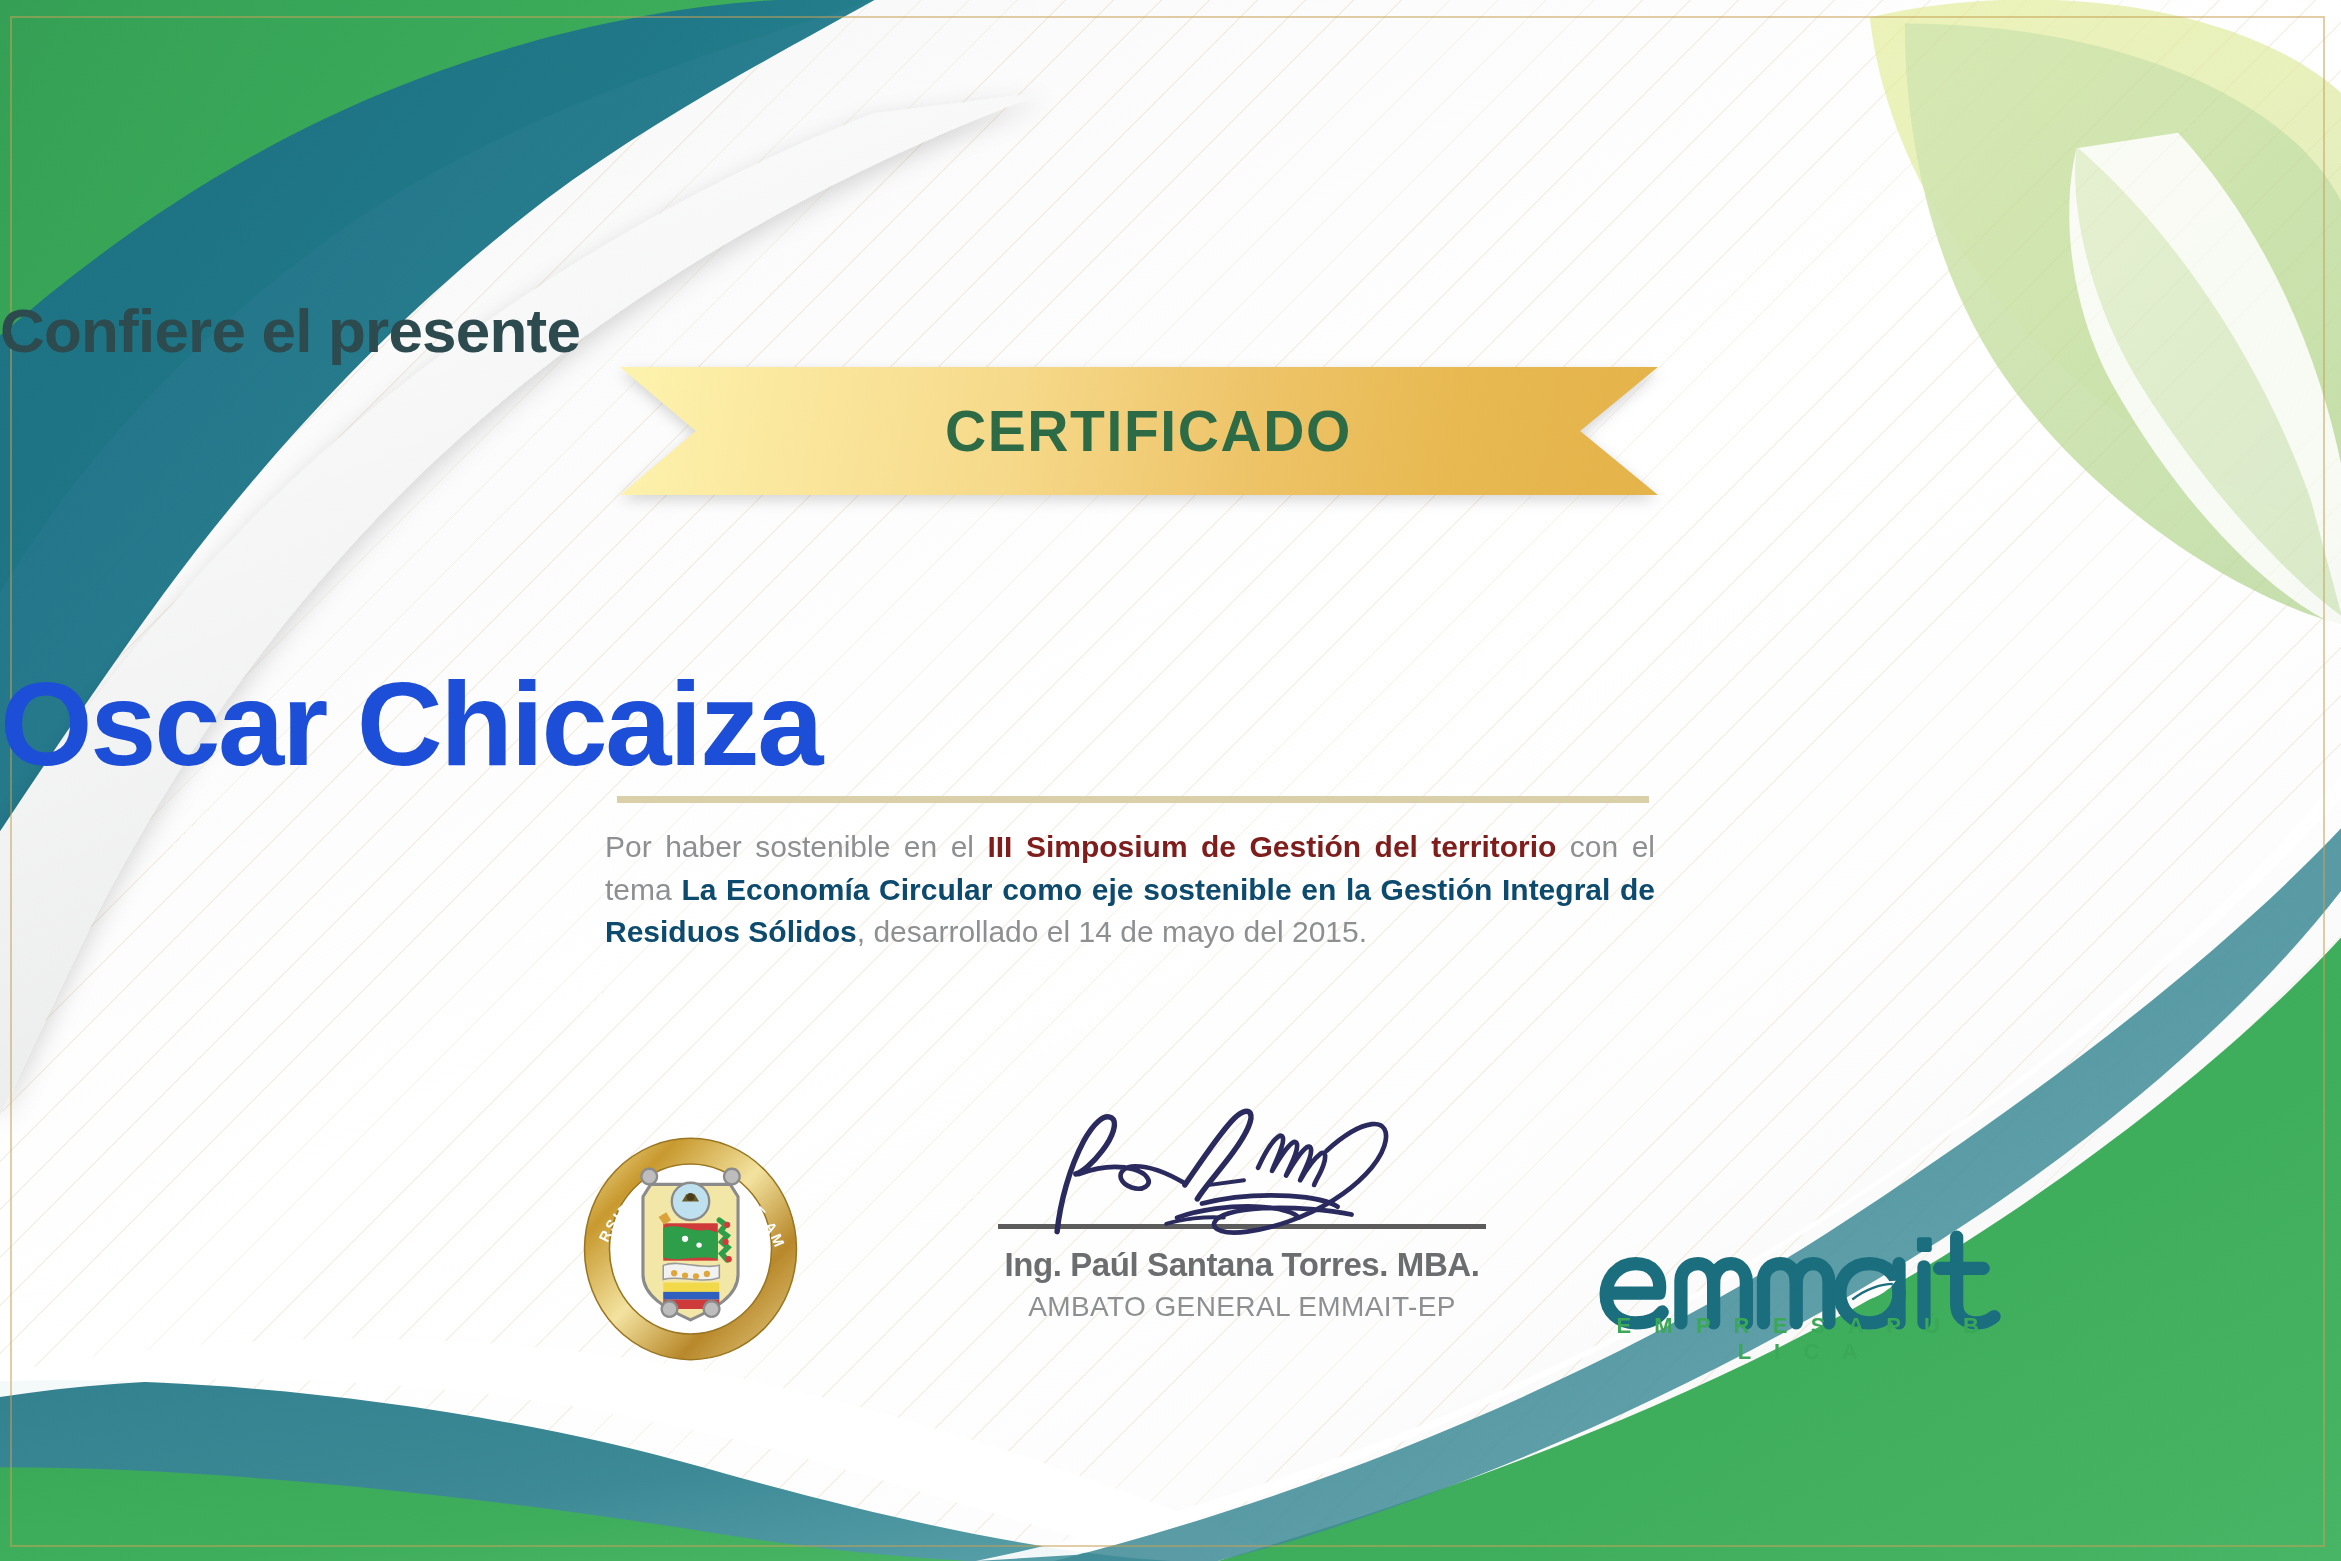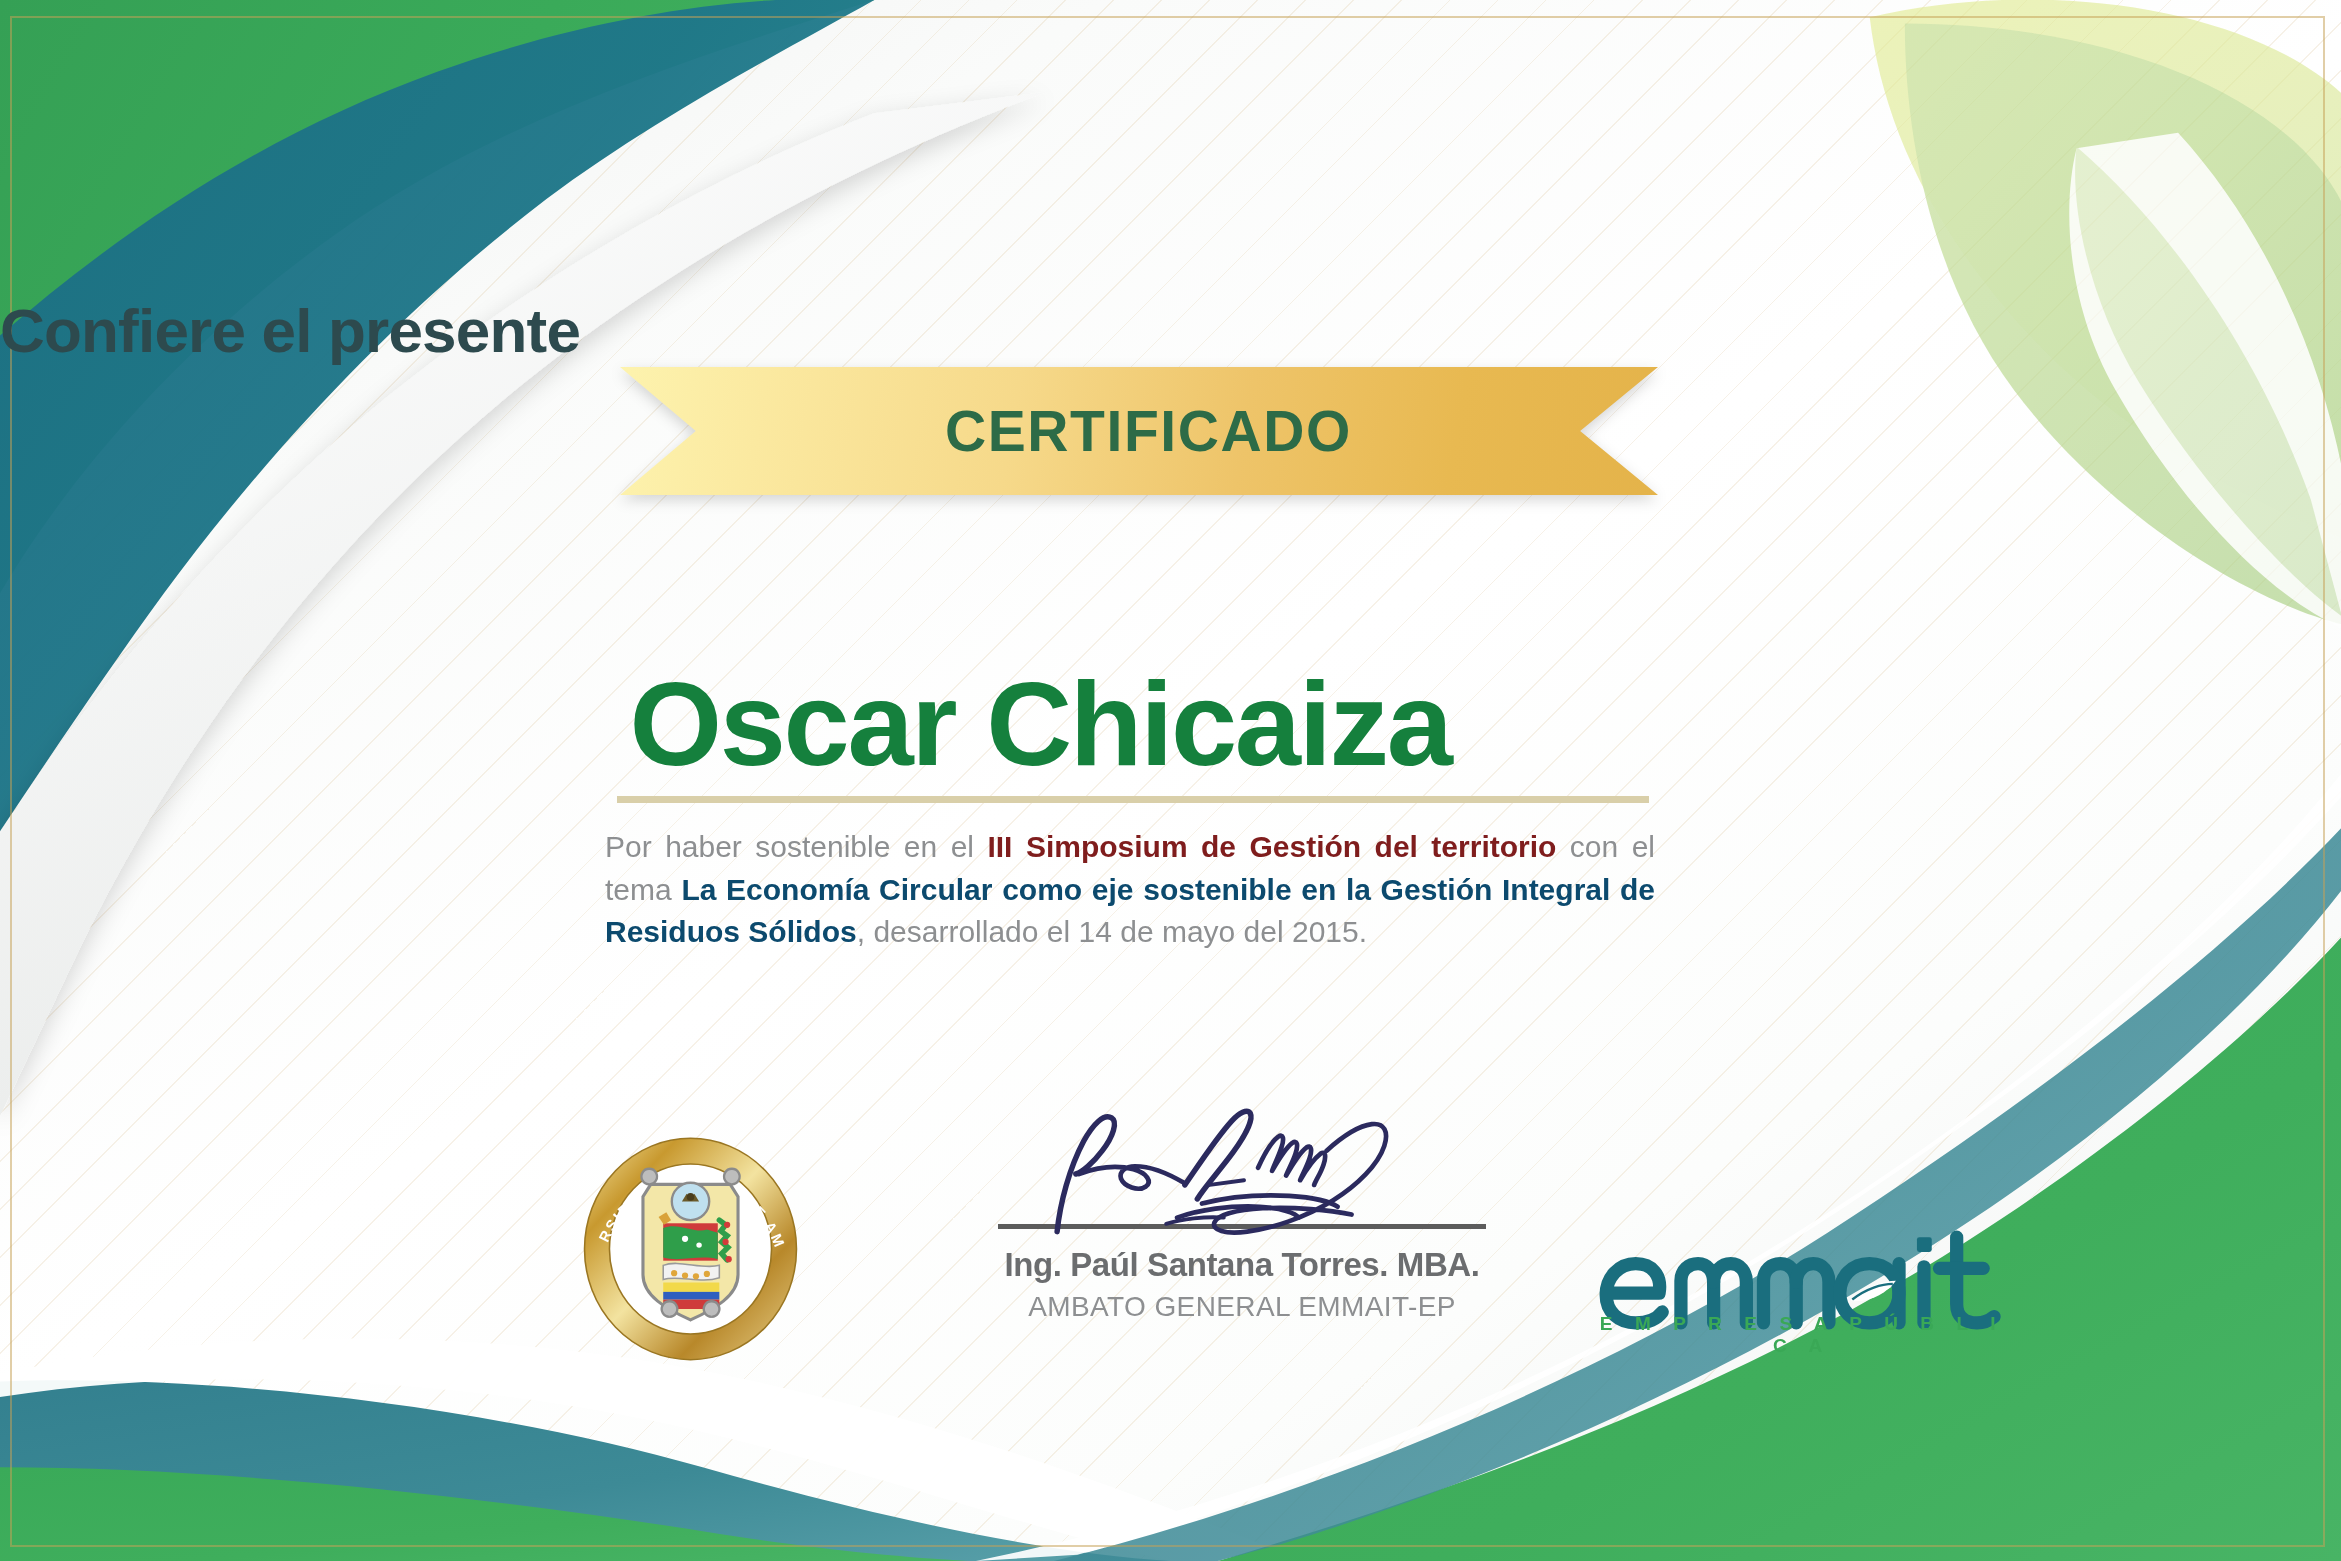--- a/index.html
+++ b/index.html
@@ -69,23 +69,22 @@
     width:1038px; height:128px;
     display:flex; align-items:center; justify-content:center;
     font-size:57px; font-weight:700; letter-spacing:1.6px;
     color:#2d6b47;
     padding-left:19px;
   }
 
   
   .name {
     position:absolute; top:664px; left:0; width:2080px;
-    text-align:center;
     font-size:119px; font-weight:700; letter-spacing:-2.3px;
-    color:#15803d;
+    color:#1d4ed8;
     line-height:1;
   }
   .name-rule {
     position:absolute; top:796px; left:617px;
     width:1032px; height:7px;
     background:#d9cfa9;
   }
 
   
   .body-text {
@@ -127,21 +126,21 @@
   }
 
   .emmait {
     position:absolute; left:1593px; top:1206px;
     width:422px; height:148px;
   }
   .emmait-sub {
     position:absolute; left:1599px; top:1313px;
     width:406px;
     text-align:center;
-    font-size:19px; font-weight:600; letter-spacing:8.6px;
+    font-size:22px; font-weight:600; letter-spacing:8.6px;
     color:#3aa856;
   }
 </style>
 </head>
 <body>
 
 <div id="cert">
 
   <div class="paper"></div>
 

